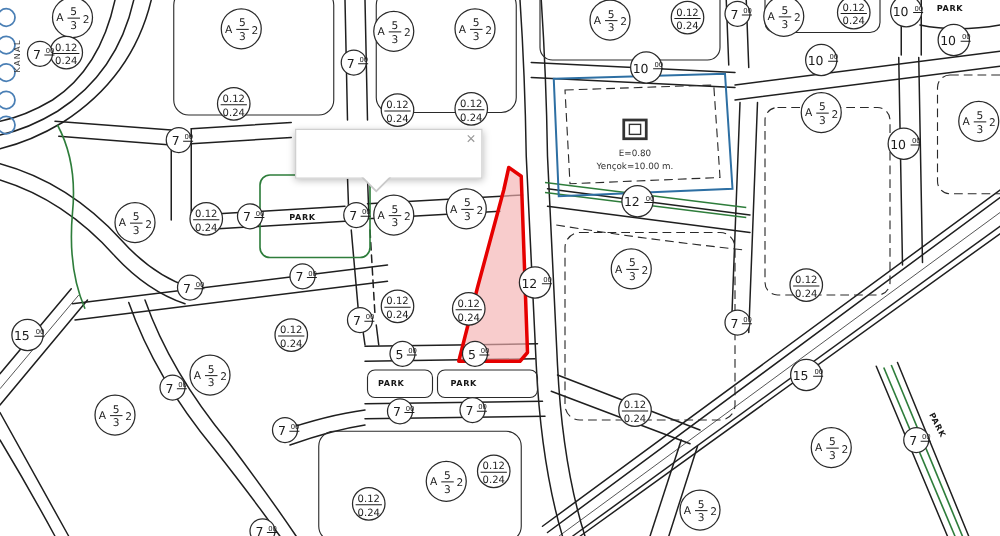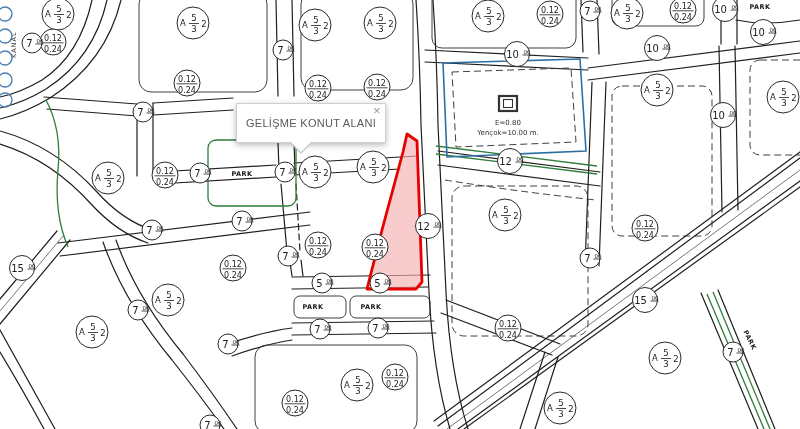--- a/index.html
+++ b/index.html
@@ -560,16 +560,15 @@
         </g>
         <text x="242" y="176" class="pk">PARK</text>
         <text x="760" y="9" class="pk">PARK</text>
         <text x="313" y="309" class="pk">PARK</text>
         <text x="371" y="309" class="pk">PARK</text>
         <text x="748" y="341" class="pk" transform="rotate(63 748 341)">PARK</text>
       </g>
   </svg>
 
   <div class="tooltip">
-    <span>GELİŞME KONUT ALANI</span>
     <span class="close">×</span>
   </div>
 </div>
 
 </body></html>

